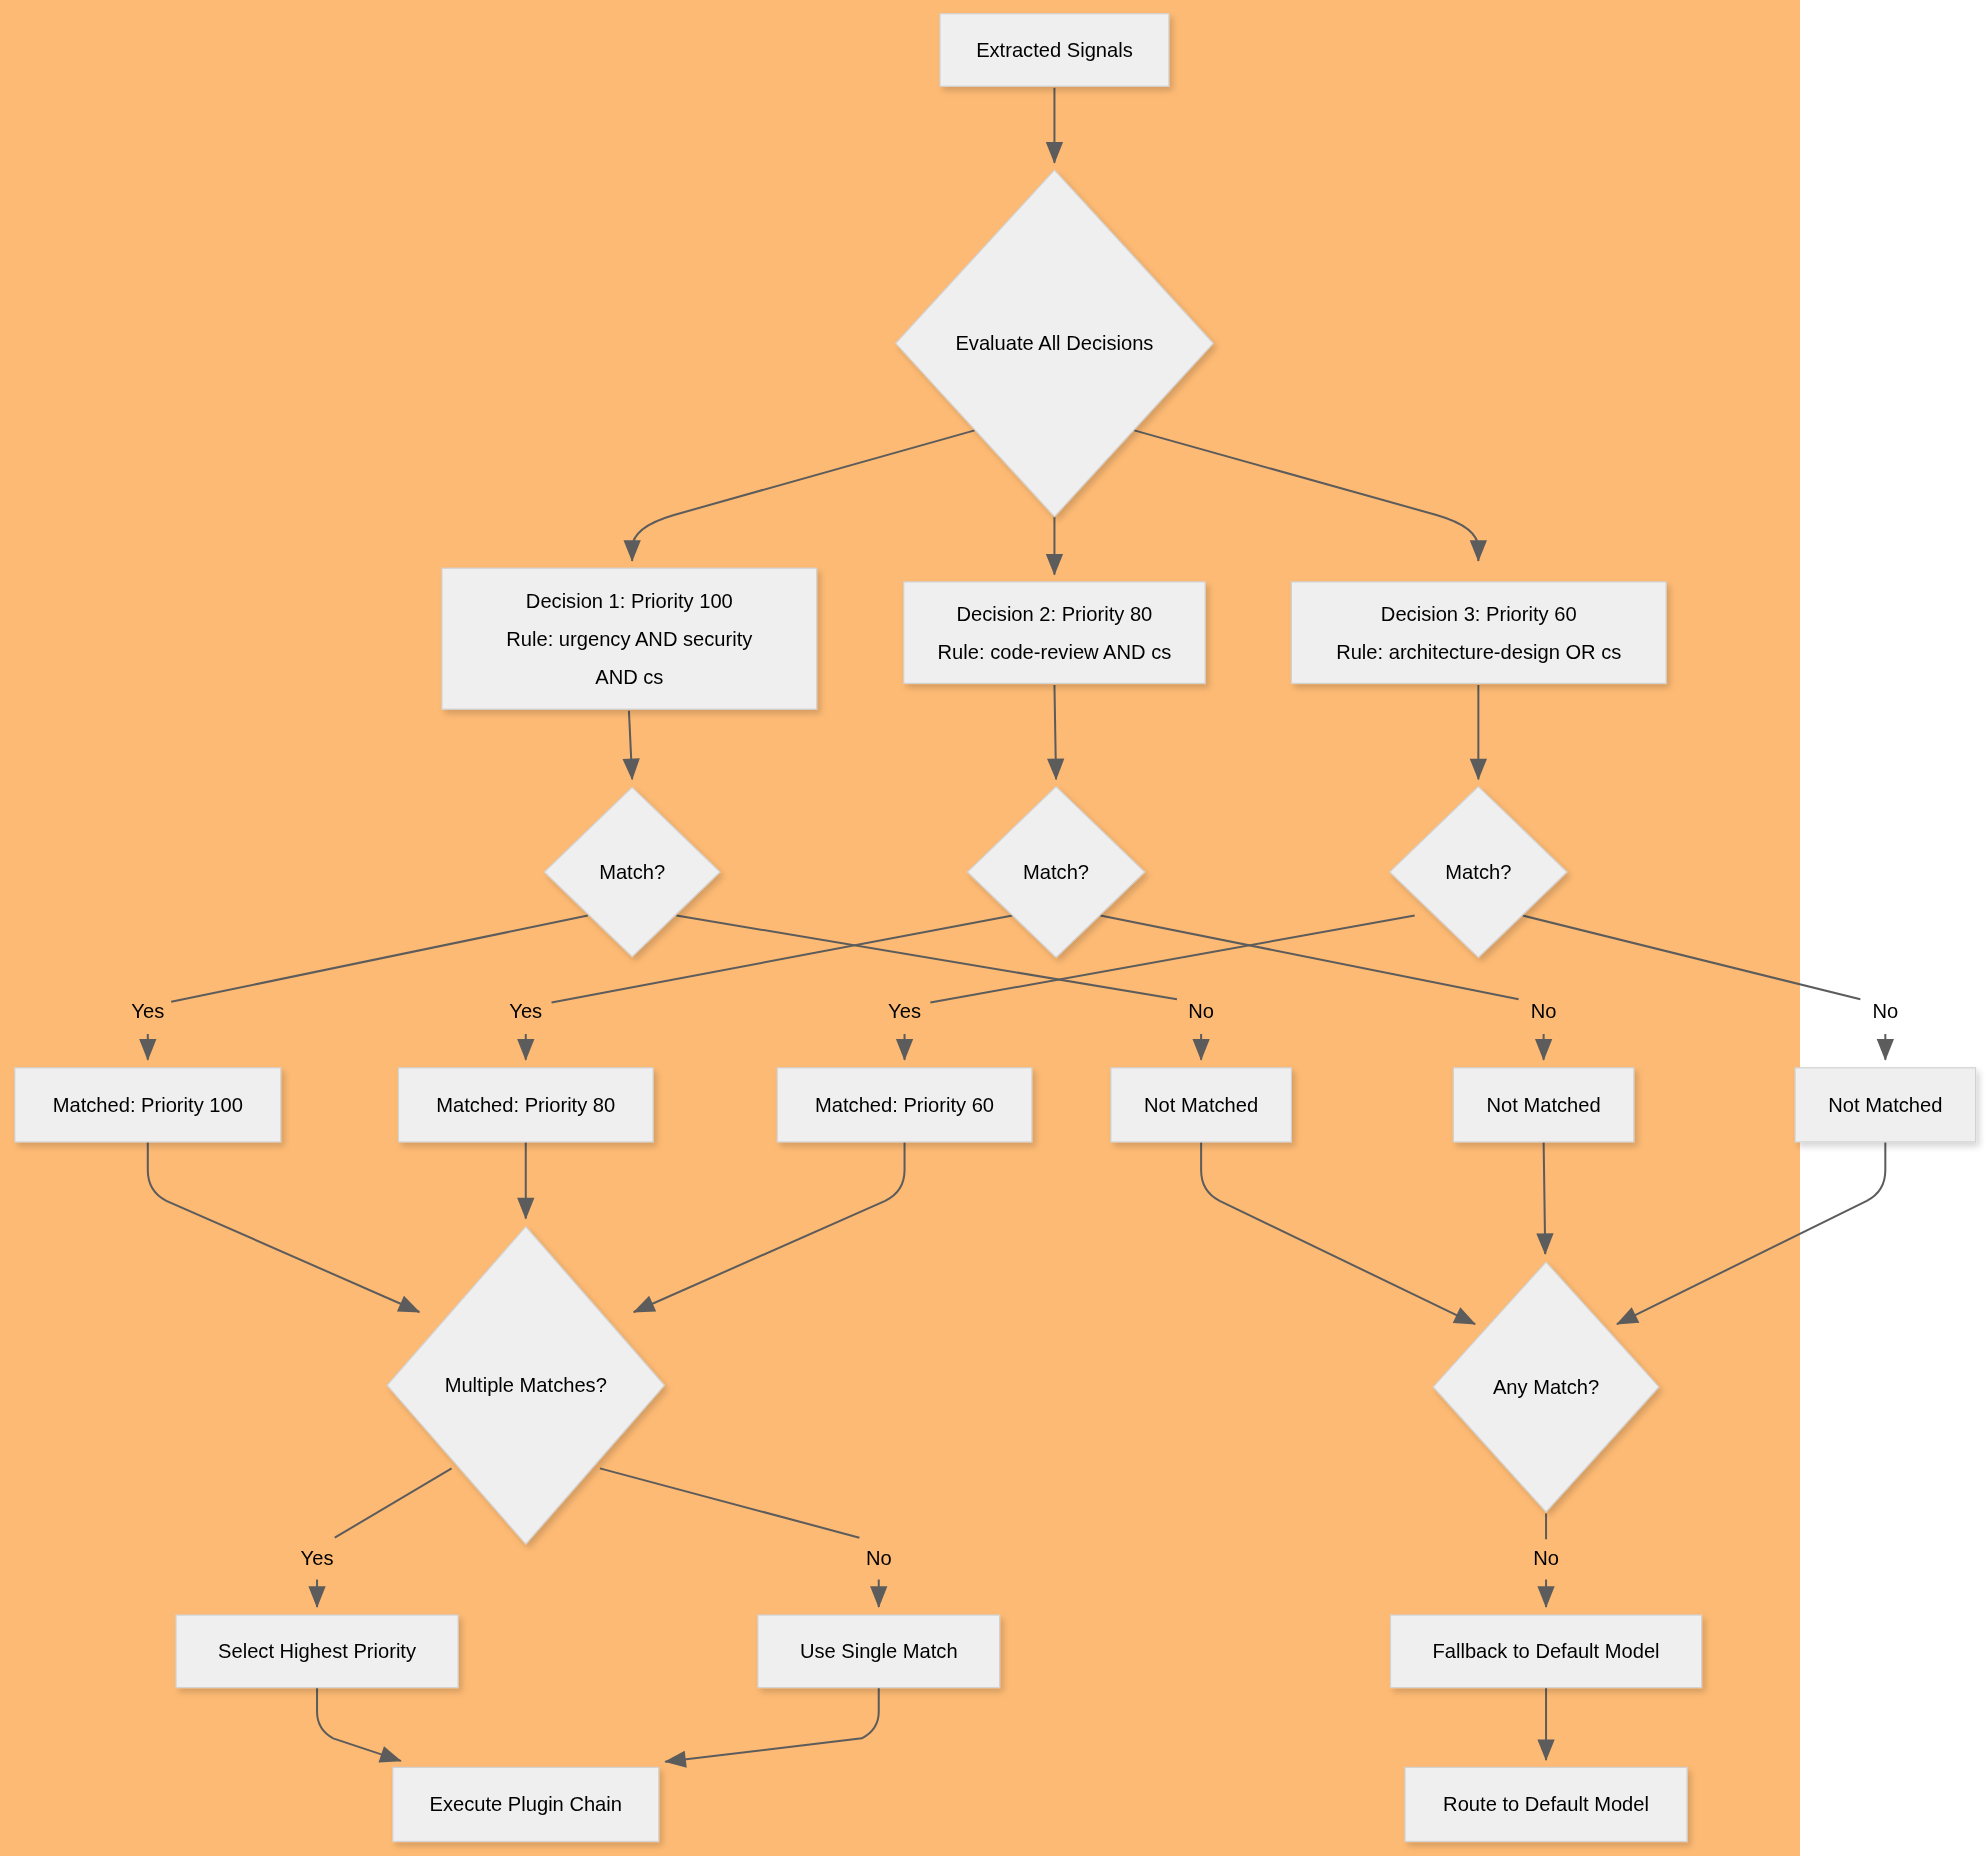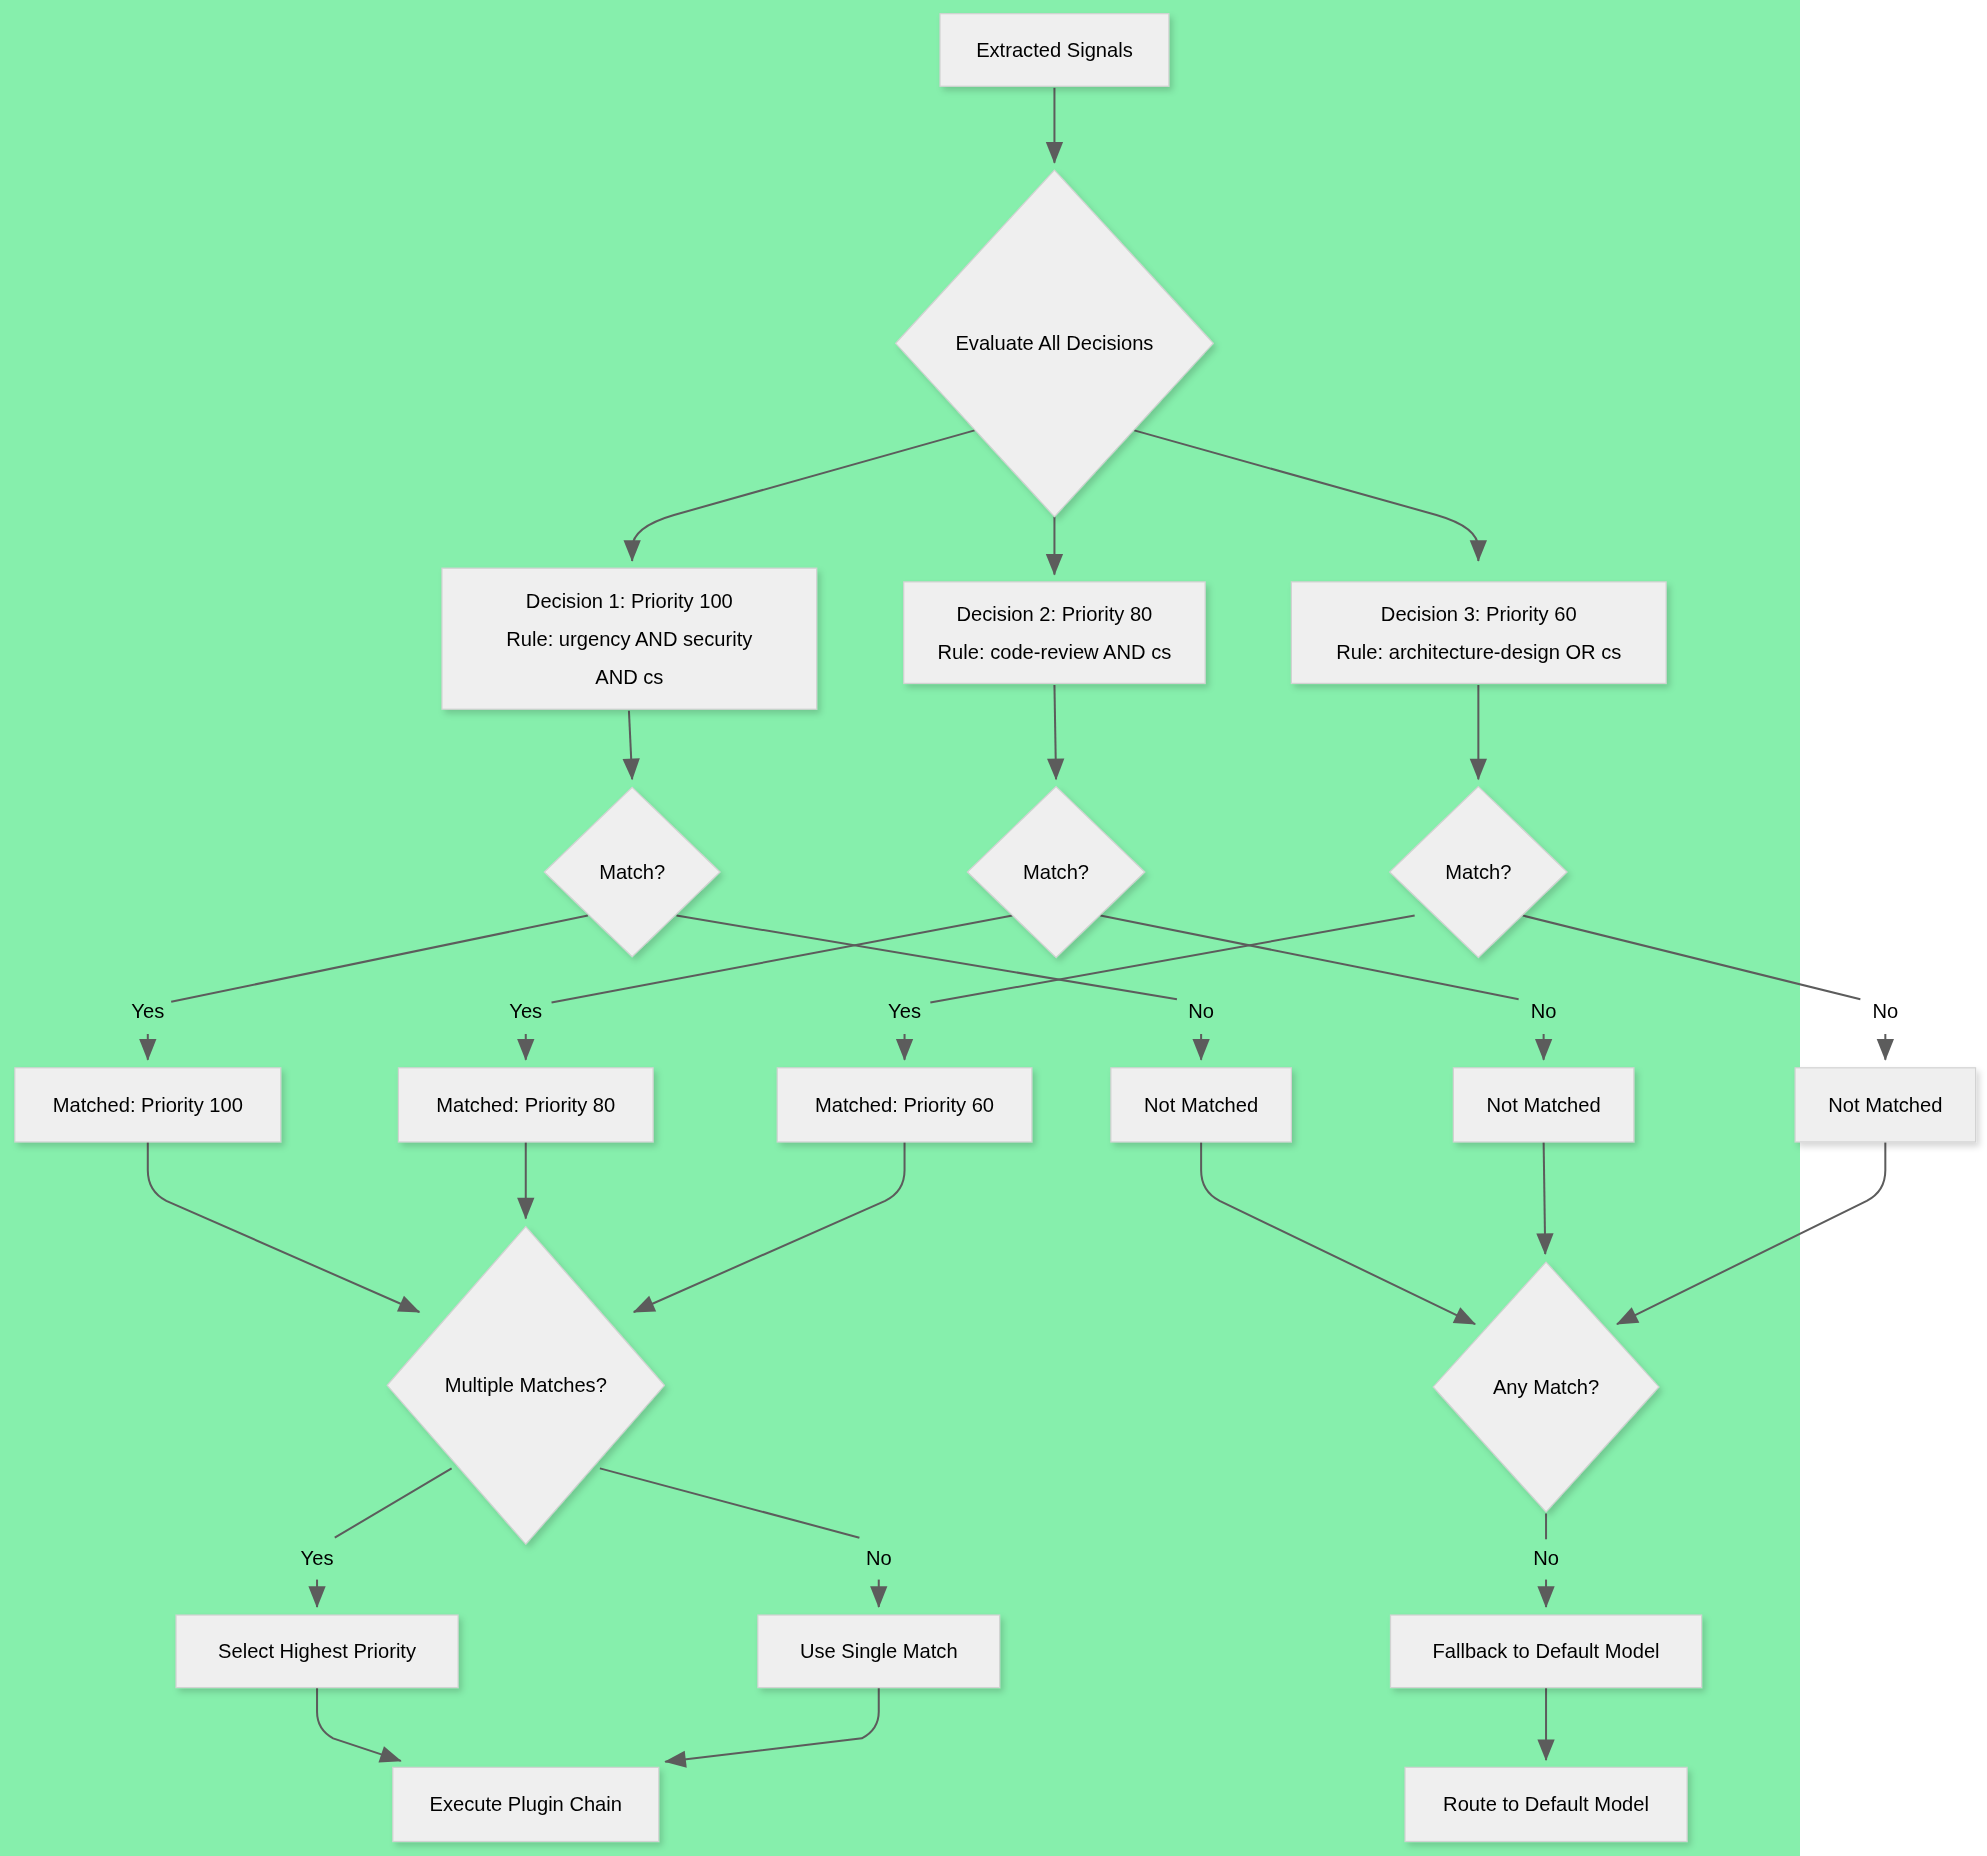--- a/index.html
+++ b/index.html
@@ -1,16 +1,16 @@
 <!DOCTYPE html>
 <html style="font-size:13px"><head>
 <meta charset="utf-8">
 <style>
   html,body{margin:0;padding:0;background:#ffffff;}
-  .canvas-wrap{width:1800px;height:1856px;background:#86efac;position:relative;}
+  .canvas-wrap{width:1800px;height:1856px;background:#fdba74;position:relative;}
   svg{display:block;}
   text{font-family:"Liberation Sans","DejaVu Sans",sans-serif;font-size:25px;fill:#000000;}
   .node-shape{fill:#efefef;stroke:#d2d2d2;stroke-width:1.5;filter:url(#nodeShadow);}
   .edge-path{stroke:#5c5c5c;stroke-width:2.5;fill:none;}
   .node-label{text-anchor:middle;}
   .edge-label{text-anchor:middle;}
 </style>
 </head>
 <body>
 

